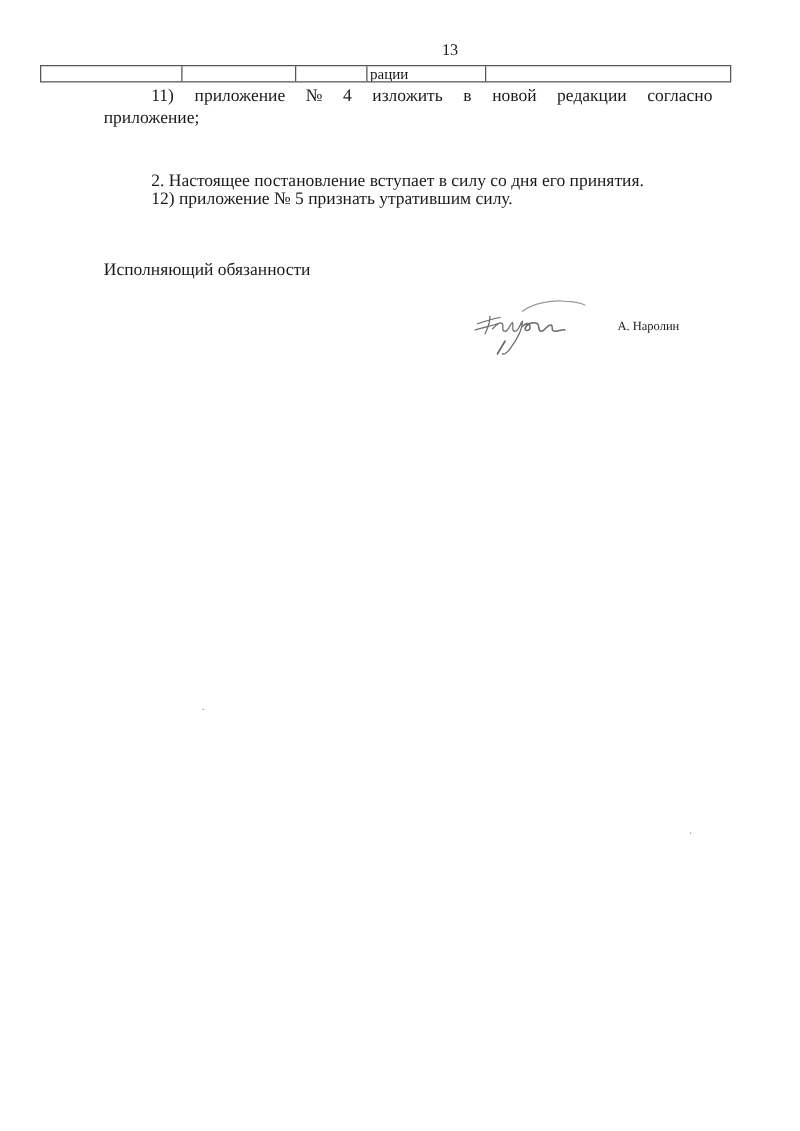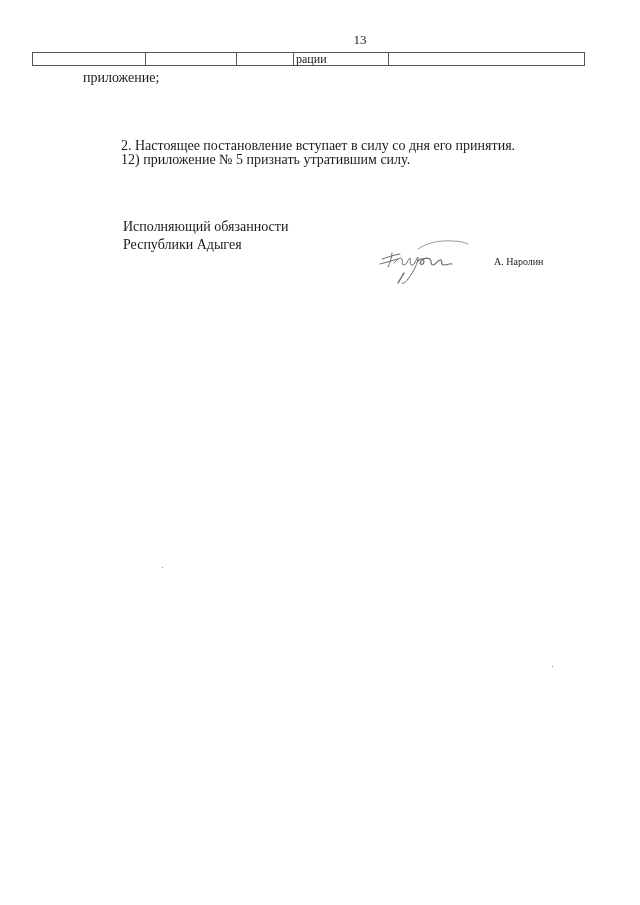--- a/index.html
+++ b/index.html
@@ -72,24 +72,23 @@
       text-indent: 0;
       padding-left: 38px;
     }
     .item-11 .cont-line { text-indent: 0; }
     .item-12 { top: 103px; margin-top: 48px; }
     .clause-2 { top: 137px; }
 
     .signatory {
       position: absolute;
       left: 83px;
-      top: 218px;
+      top: 208px;
       font-size: 14px;
       line-height: 18px;
-      margin-left: 40px;
     }
     .signatory div { white-space: nowrap; }
 
     .signature {
       position: absolute;
       left: 378px;
       top: 237px;
       width: 110px;
       height: 48px;
     }
@@ -117,34 +116,44 @@
 
   <div class="table-fragment">
     <div class="tcell c1"></div>
     <div class="tcell c2"></div>
     <div class="tcell c3"></div>
     <div class="tcell c4">рации</div>
     <div class="tcell c5"></div>
   </div>
 
   <div class="body-text item-11">
+    <div class="para justified-line">
+      <span>11)</span>
+      <span>приложение</span>
+      <span>№</span>
+      <span>4</span>
+      <span>изложить</span>
+      <span>в</span>
+      <span>новой</span>
+      <span>редакции</span>
+      <span>согласно</span>
+    </div>
     <div class="para cont-line">приложение;</div>
   </div>
 
   <div class="body-text item-12">
     <p class="para">12) приложение № 5 признать утратившим силу.</p>
   </div>
 
   <div class="body-text clause-2">
     <p class="para">2. Настоящее постановление вступает в силу со дня его принятия.</p>
   </div>
 
   <div class="signatory">
     <div>Исполняющий обязанности</div>
-    <div>Республики Адыгея</div>
   </div>
 
   <svg class="signature" viewBox="0 0 110 48" xmlns="http://www.w3.org/2000/svg">
     <g fill="none" stroke="#6a6a6a" stroke-width="1" stroke-linecap="round" stroke-linejoin="round">
       <path d="M40 12 C48 6, 62 3, 74 4 C80 4, 86 5, 90 7" stroke="#999"></path>
       <path d="M4 22 C10 20, 16 18, 22 17"></path>
       <path d="M2 27 C8 25, 14 24, 20 22"></path>
       <path d="M14 16 C14 20, 12 26, 10 30"></path>
       <path d="M16 26 C20 22, 22 20, 24 22 C25 24, 23 28, 26 28 C29 28, 30 22, 32 21 C33 24, 31 28, 34 28 C37 28, 38 22, 40 20 C40 26, 36 34, 30 42 C27 46, 25 47, 24 46"></path>
       <path d="M40 24 C44 20, 46 22, 46 25 C46 28, 42 28, 42 26 C43 22, 48 20, 52 22 C54 24, 52 28, 55 28 C58 28, 60 22, 63 23 C65 24, 62 28, 66 28 C70 28, 72 26, 74 27" stroke-width="1.2"></path>

